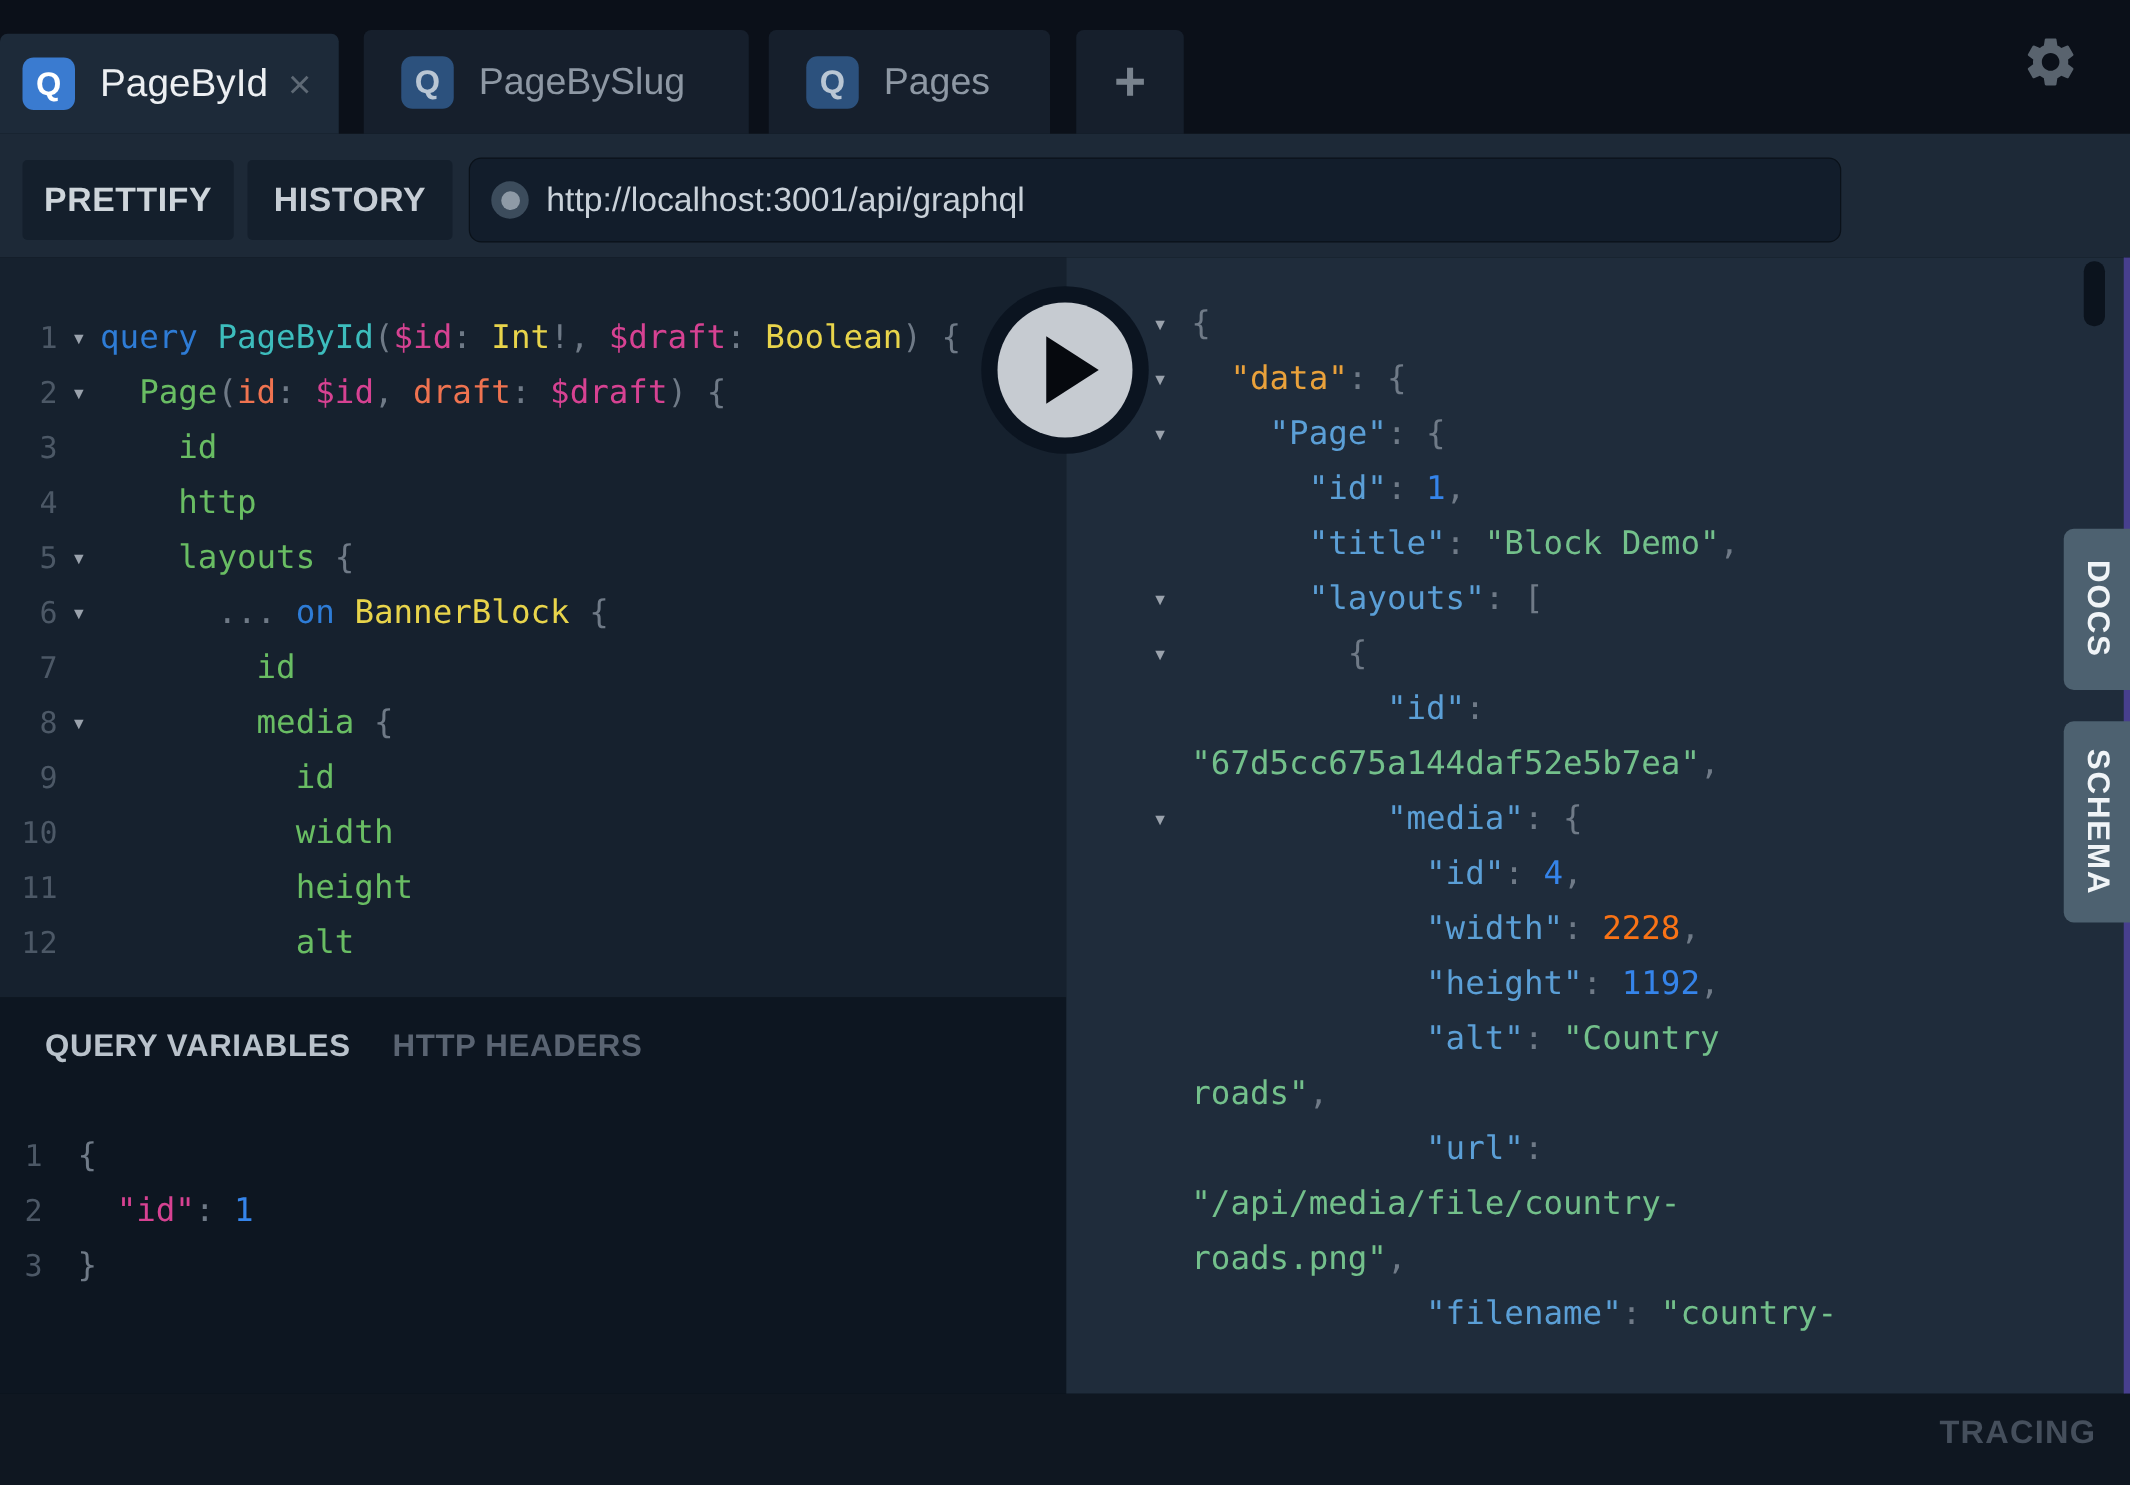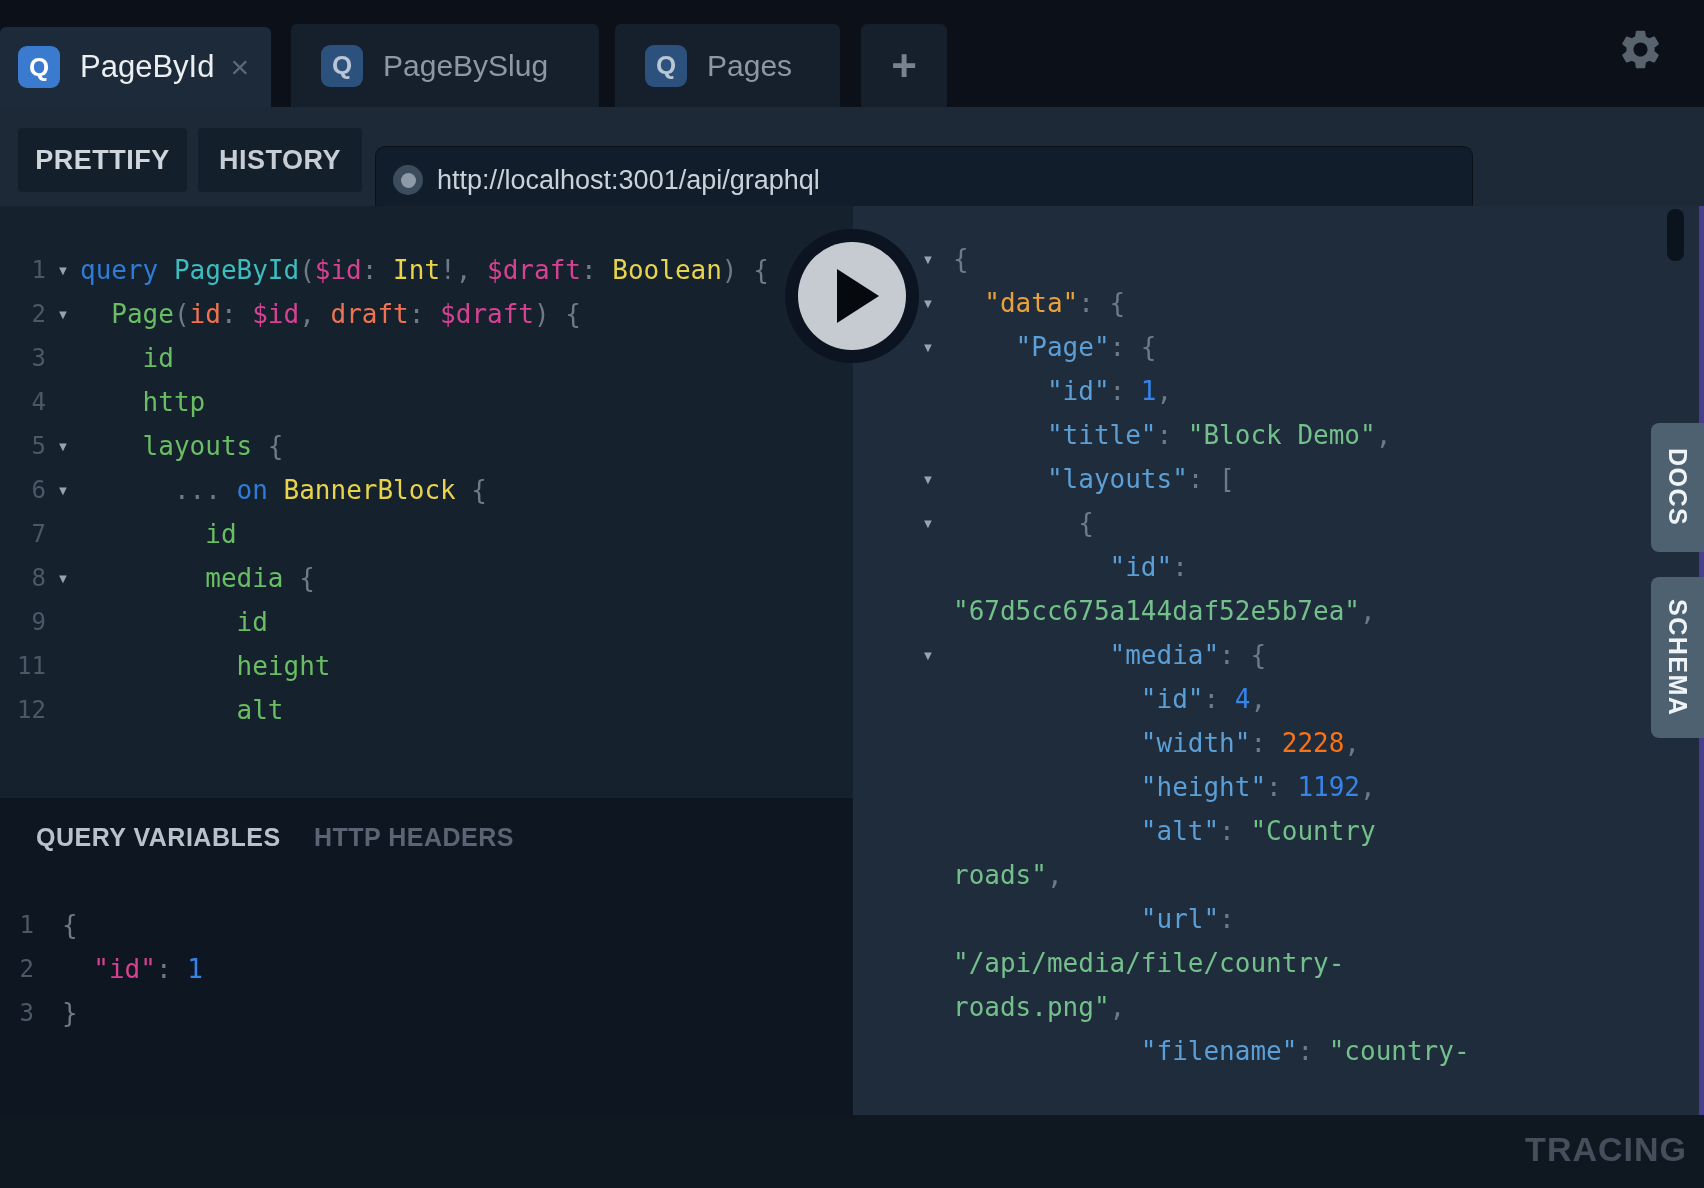--- a/index.html
+++ b/index.html
@@ -19,21 +19,21 @@
   .plustab{position:absolute;top:24px;height:83px;background:#161f2c;border-radius:6px 6px 0 0;
            display:flex;align-items:center;justify-content:center;color:#79838e;
            font-size:44px;font-weight:600;}
 
   
   .strip{position:absolute;left:0;top:107px;width:1704px;height:99px;background:#1d2937;}
   .tbtn{position:absolute;top:128px;height:64px;background:#141f2c;border-radius:4px;
         display:flex;align-items:center;justify-content:center;
         font-size:27px;font-weight:600;letter-spacing:.5px;cursor:pointer;}
   .urlbar{position:absolute;top:126px;height:68px;background:#121d2b;border:1px solid #0a1119;
-          border-radius:10px;box-sizing:border-box;display:flex;align-items:center;margin-top:20px;}
+          border-radius:10px;box-sizing:border-box;display:flex;align-items:center;}
   .dot-outer{width:30px;height:30px;border-radius:50%;background:#3c4c5c;margin-left:17px;
              display:flex;align-items:center;justify-content:center;}
   .dot-inner{width:15px;height:15px;border-radius:50%;background:#8e9aa6;}
   .urltext{margin-left:14px;font-size:27px;color:#c9d1d9;}
 
   
   .editor-pane{position:absolute;left:0;top:206px;width:853px;height:592px;background:#16212e;}
   .vars-pane{position:absolute;left:0;top:798px;width:853px;height:317px;background:#0d1621;}
   .resp-pane{position:absolute;left:853px;top:206px;width:847px;height:909px;background:#1f2c3b;}
   .bottombar{position:absolute;left:0;top:1115px;width:1704px;height:73px;background:#0f1721;}
@@ -65,21 +65,21 @@
             border-bottom:27px solid transparent;margin-left:12px;}
 
   
   .sidetab{position:absolute;left:1651px;width:53px;background:#4d6170;border-radius:8px 0 0 8px;
            display:flex;align-items:center;justify-content:center;cursor:pointer;z-index:4;}
   .sidetab span{writing-mode:vertical-rl;font-size:25px;font-weight:bold;letter-spacing:1.5px;color:#f0f4f7;}
 
   .edge-strip{position:absolute;left:1699px;top:206px;width:5px;height:909px;background:#473f8e;}
   .thumb{position:absolute;left:1667px;top:209px;width:17px;height:52px;border-radius:8px;background:#0b131d;}
 
-  .tracing{position:absolute;right:17px;top:1130px;font-size:34px;font-weight:bold;
+  .tracing{position:absolute;right:27px;top:1130px;font-size:26px;font-weight:bold;
            letter-spacing:1px;color:#454f5c;cursor:pointer;}
   .gear{position:absolute;left:1617px;top:26px;width:47px;height:47px;cursor:pointer;}
 </style>
 </head>
 <body>
 
 <div id="app">
 
   <div class="tab active" style="left:0;width:271px;">
     <span class="qbadge">Q</span>
@@ -160,20 +160,25 @@
         <span class="ln">8</span>
         <span class="mk">▼</span>
         <span class="code"><span style="color: rgb(105, 189, 99);">        media </span><span style="color: rgb(111, 122, 135);">{</span></span>
       </div>
       <div class="cl">
         <span class="ln">9</span>
         <span class="mk"></span>
         <span class="code"><span style="color: rgb(105, 189, 99);">          id</span></span>
       </div>
       <div class="cl">
+        <span class="ln">10</span>
+        <span class="mk"></span>
+        <span class="code"><span style="color: rgb(105, 189, 99);">          width</span></span>
+      </div>
+      <div class="cl">
         <span class="ln">11</span>
         <span class="mk"></span>
         <span class="code"><span style="color: rgb(105, 189, 99);">          height</span></span>
       </div>
       <div class="cl">
         <span class="ln">12</span>
         <span class="mk"></span>
         <span class="code"><span style="color: rgb(105, 189, 99);">          alt</span></span>
       </div>
     </div>

